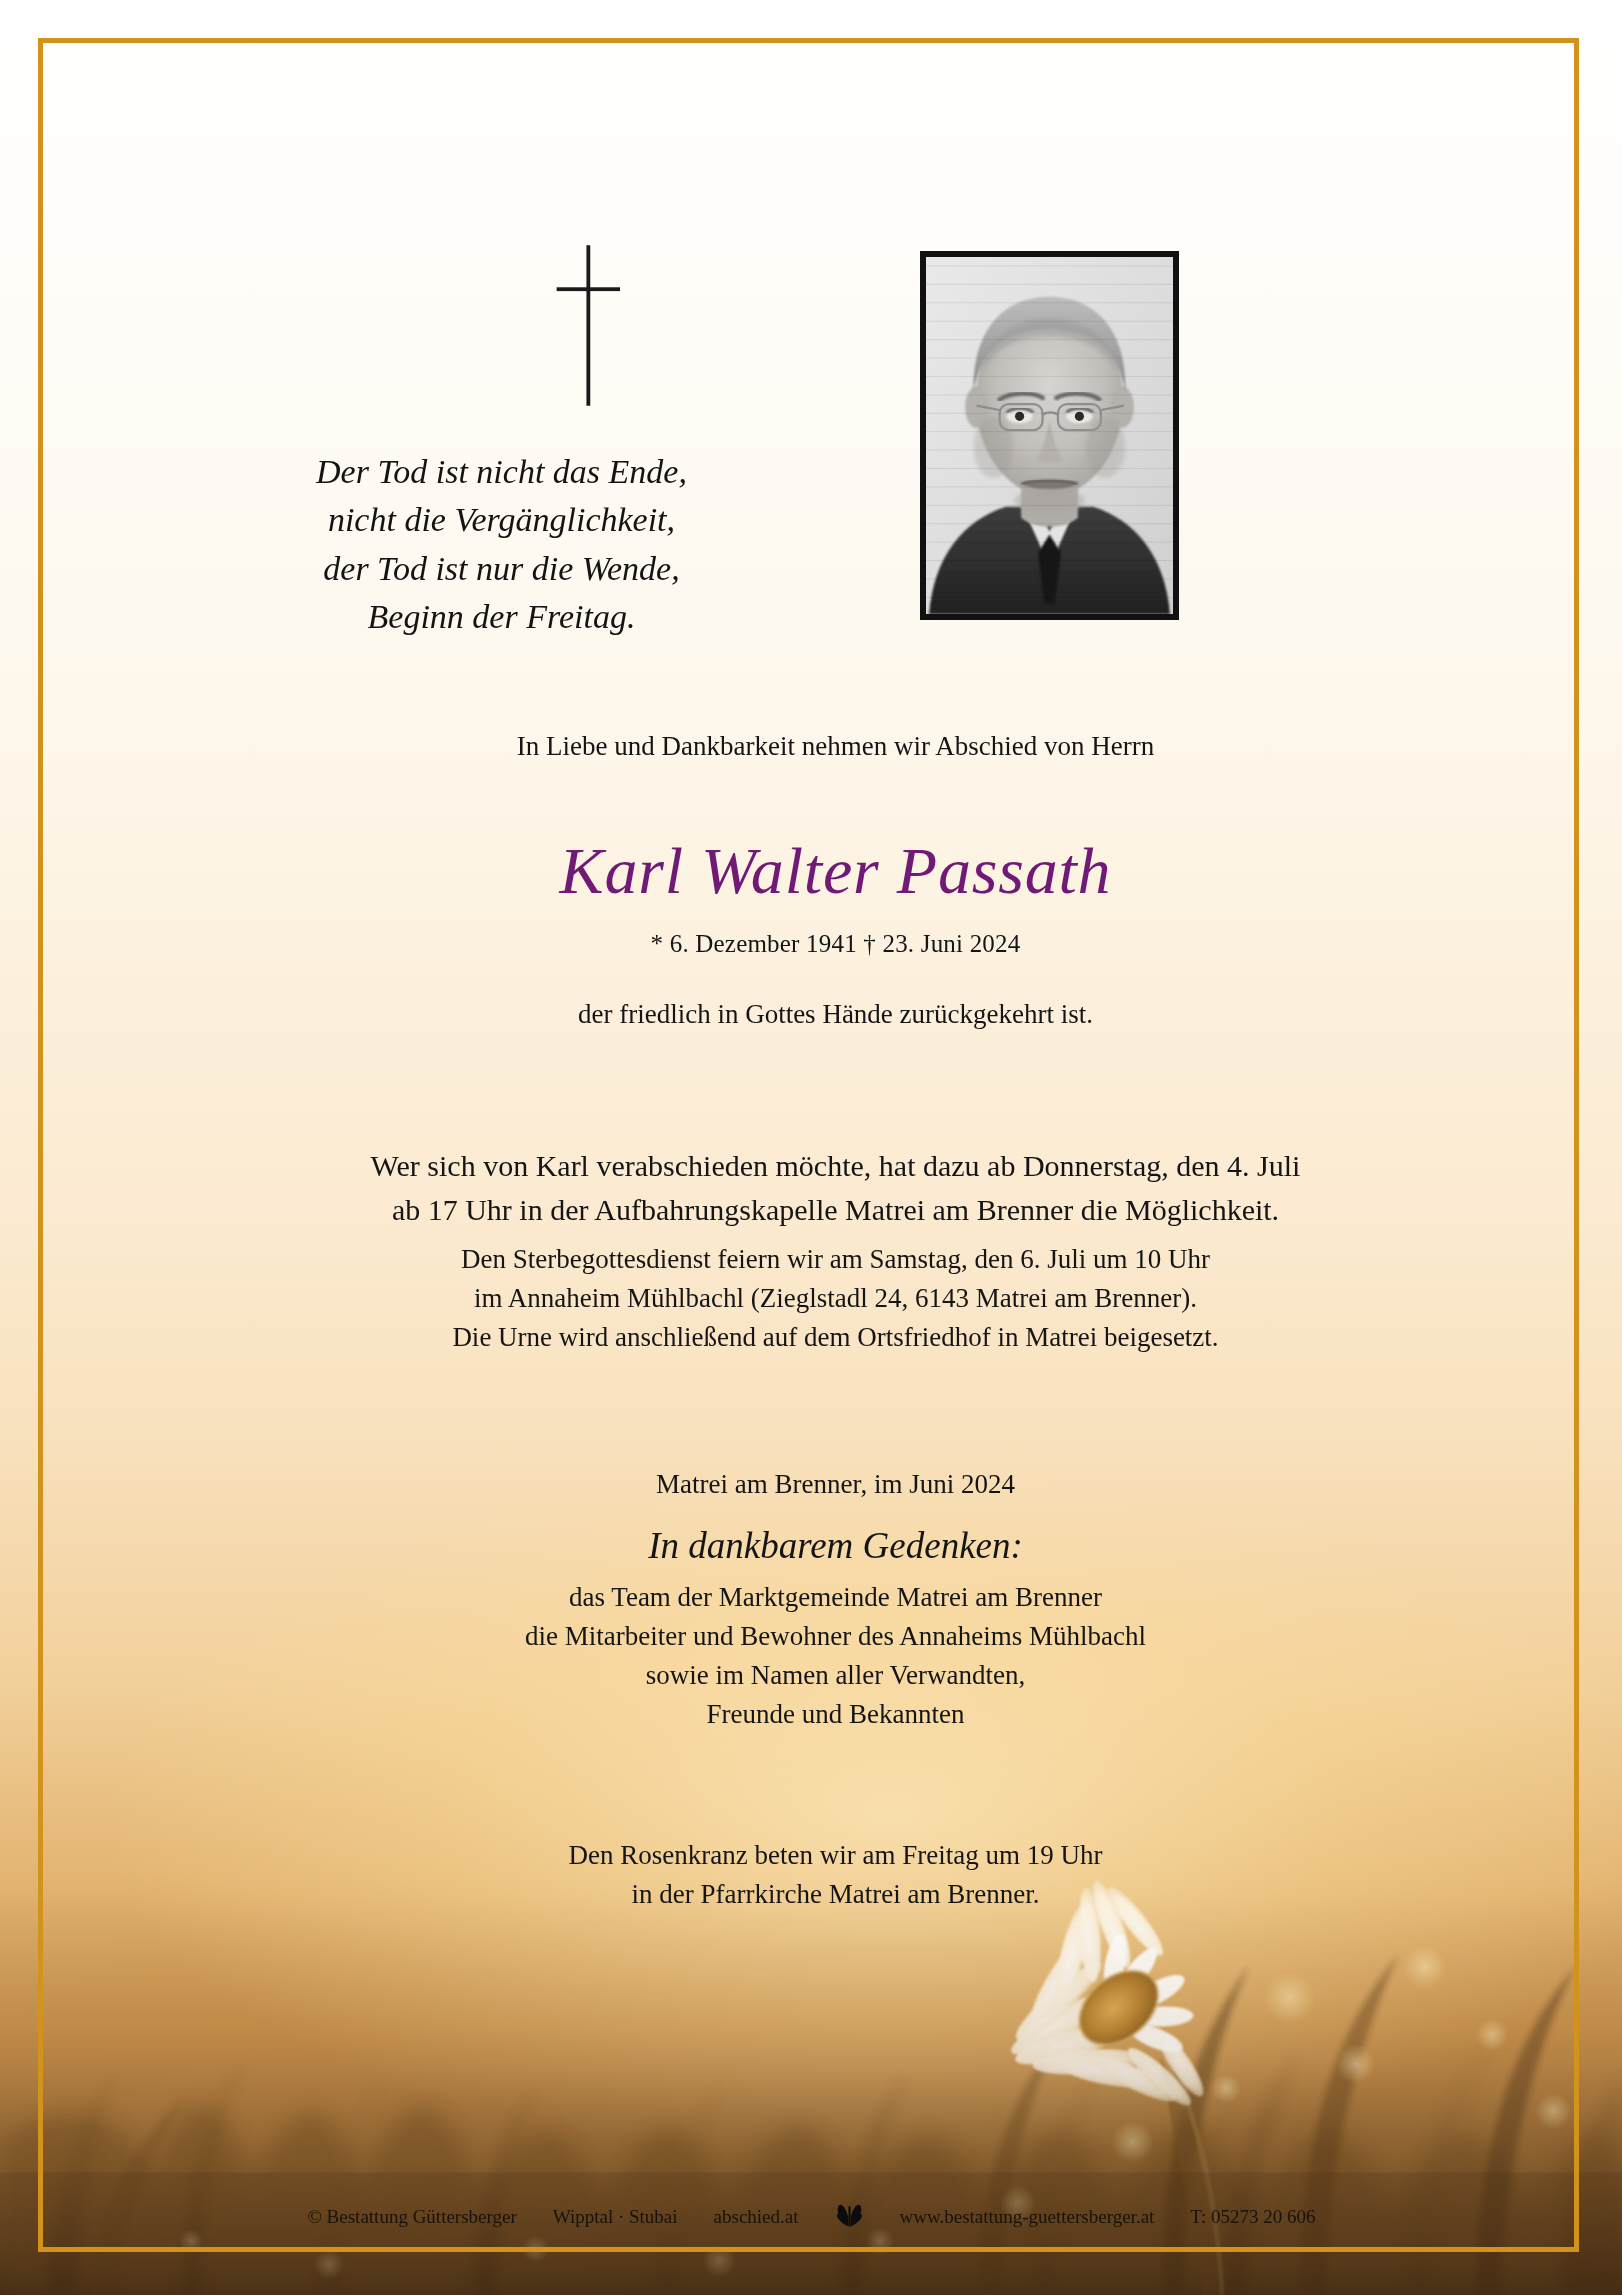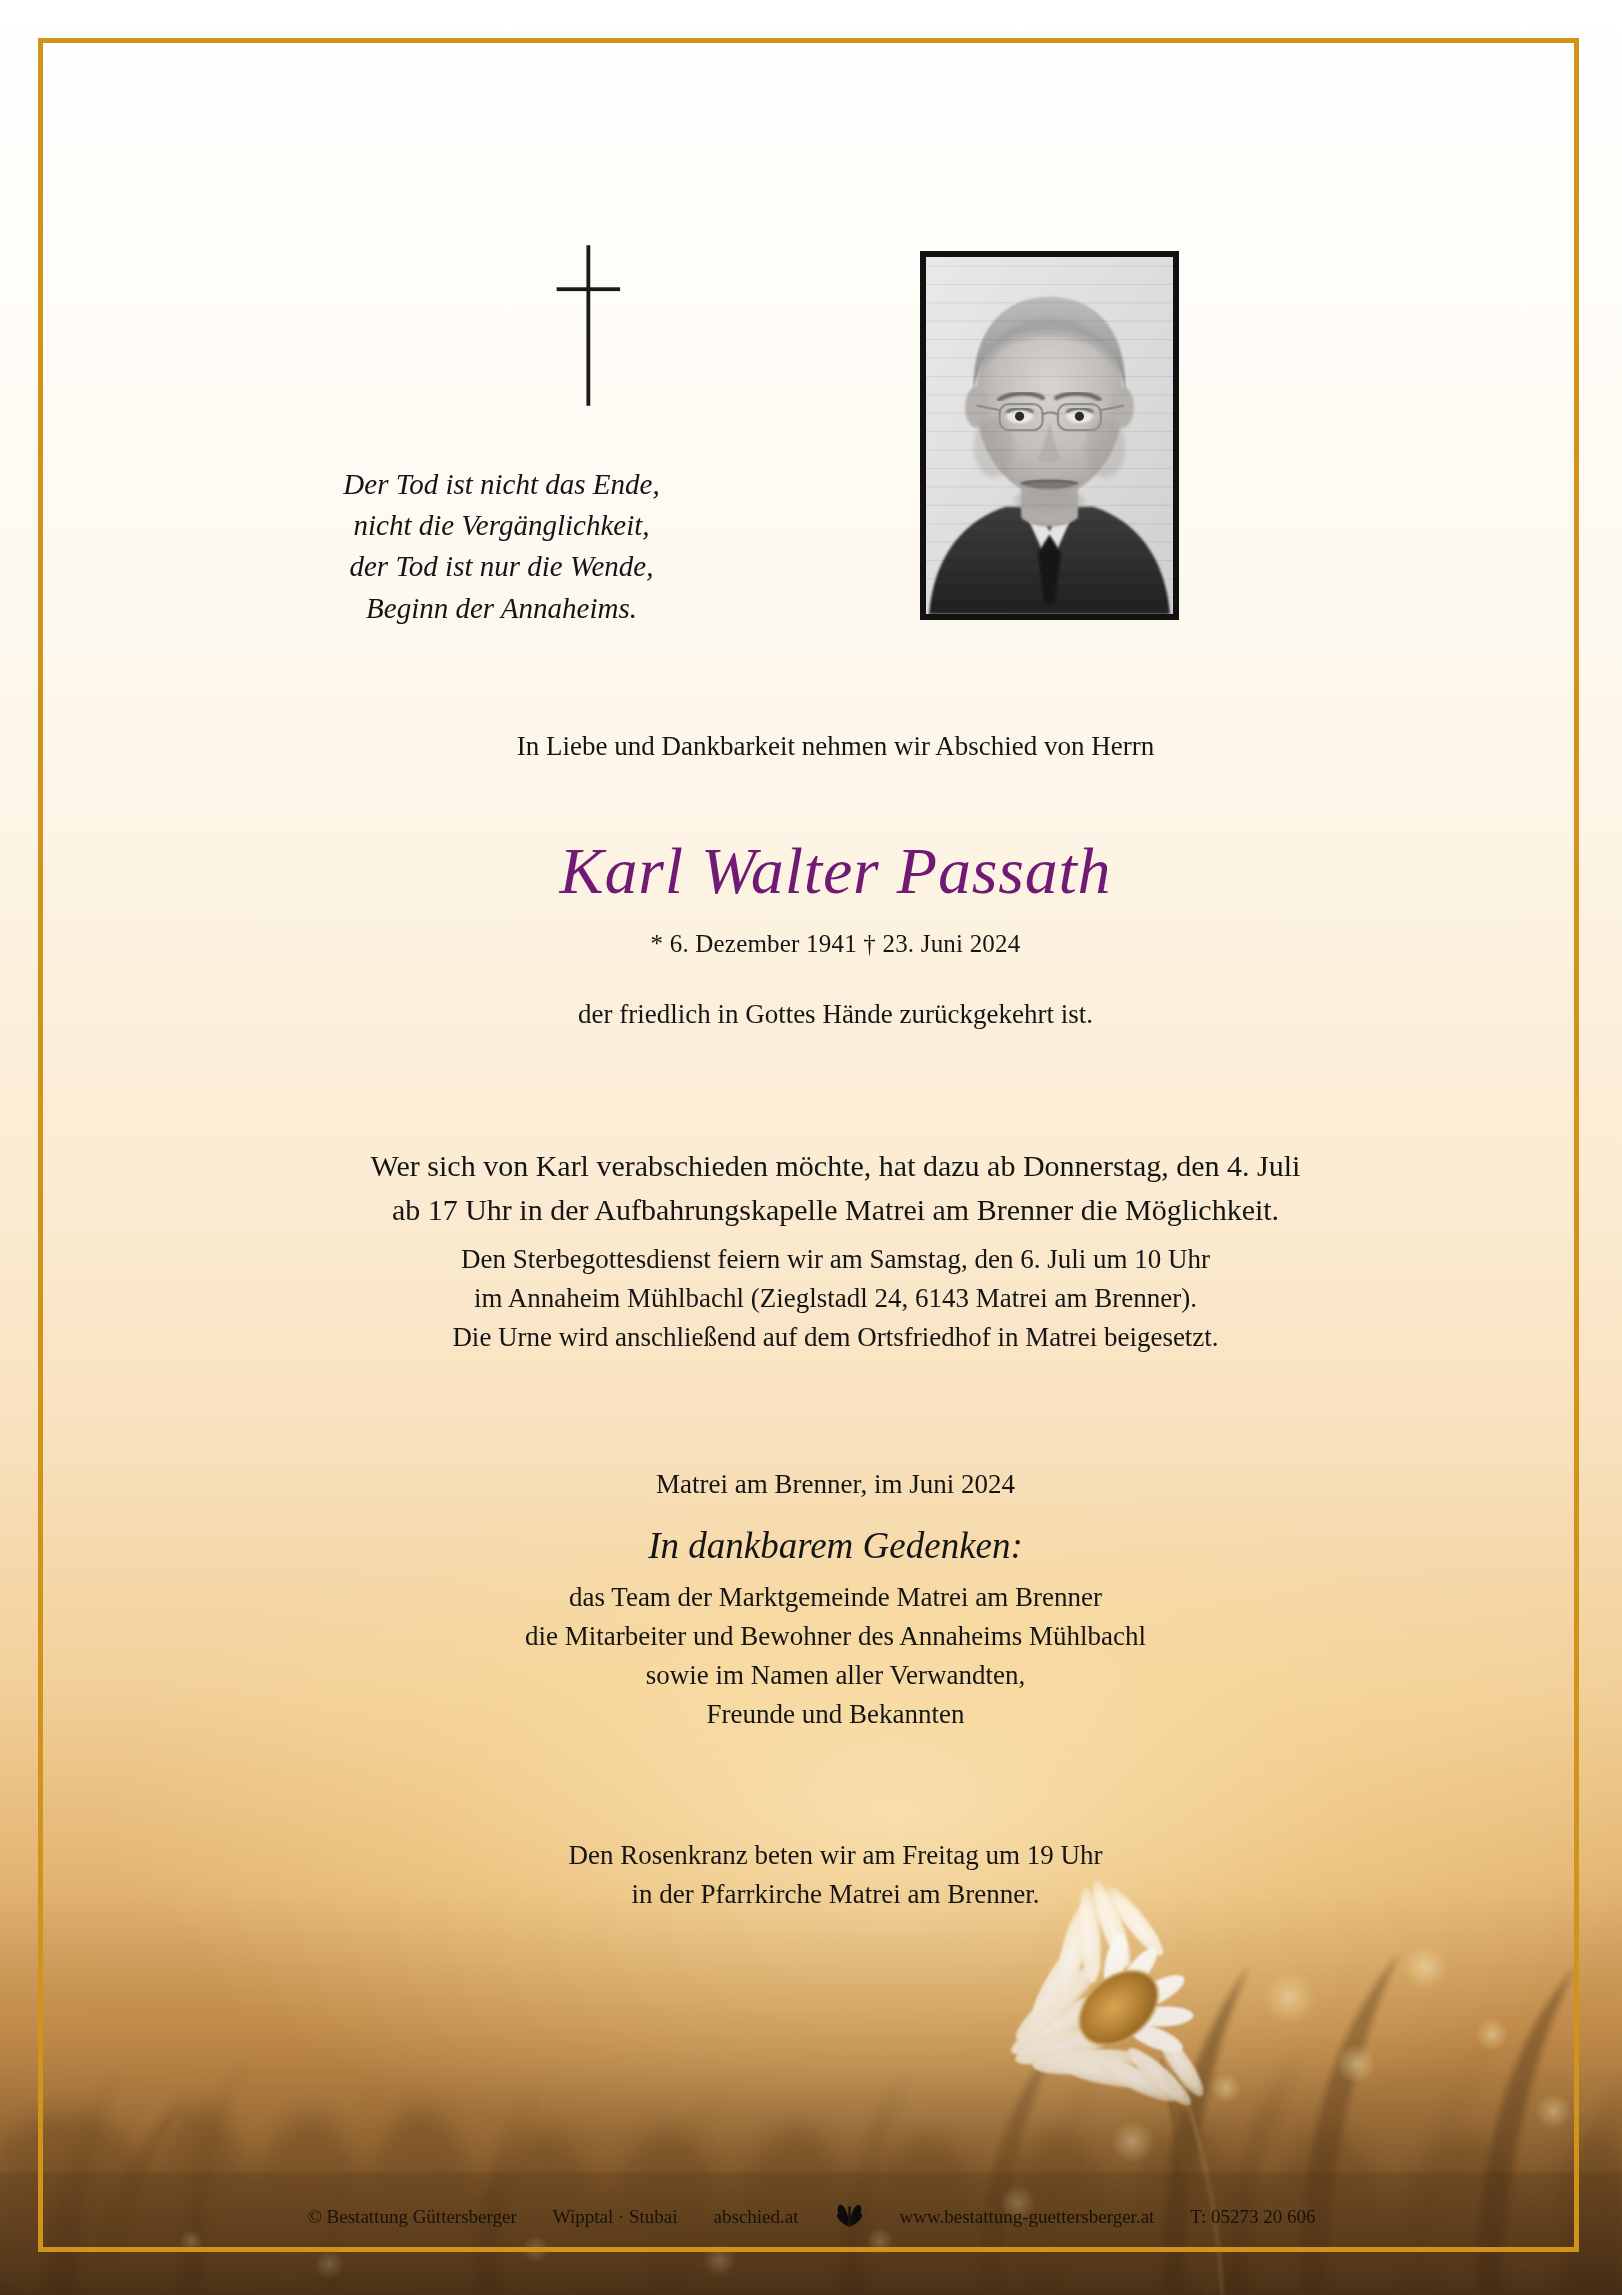--- a/index.html
+++ b/index.html
@@ -117,25 +117,24 @@
   .portrait svg { display: block; width: 100%; height: 100%; }
 
   
   .poem {
     position: absolute;
     left: 207px;
     top: 448px;
     width: 589px;
     text-align: center;
     font-style: italic;
-    font-size: 29px;
+    font-size: 34px;
     line-height: 1.42;
     color: #141414;
     font-family: "Liberation Serif", "DejaVu Serif", serif;
-    margin-top: 16px;
   }
   .poem div { white-space: nowrap; }
 
   
   .tblock {
     position: absolute;
     width: 1623px;
     left: 0;
     text-align: center;
     color: #151515;
@@ -395,21 +394,21 @@
           <rect width="322" height="466" fill="none"></rect>
           <path d="M0,12 H322 M0,36 H322 M0,60 H322 M0,84 H322 M0,108 H322 M0,132 H322 M0,156 H322 M0,180 H322 M0,204 H322 M0,228 H322 M0,252 H322 M0,276 H322 M0,300 H322 M0,324 H322 M0,348 H322 M0,372 H322 M0,396 H322 M0,420 H322 M0,444 H322" stroke="#000" stroke-width="1"></path>
         </g>
       </svg>
     </div>
 
     <div class="poem">
       <div>Der Tod ist nicht das Ende,</div>
       <div>nicht die Vergänglichkeit,</div>
       <div>der Tod ist nur die Wende,</div>
-      <div>Beginn der Annaheims.</div>
+      <div>Beginn der Freitag.</div>
     </div>
 
     <div class="tblock intro">In Liebe und Dankbarkeit nehmen wir Abschied von Herrn</div>
 
     <div class="tblock name">Karl Walter Passath</div>
 
     <div class="tblock dates">* 6. Dezember 1941   † 23. Juni 2024</div>
 
     <div class="tblock returned">der friedlich in Gottes Hände zurückgekehrt ist.</div>
 

